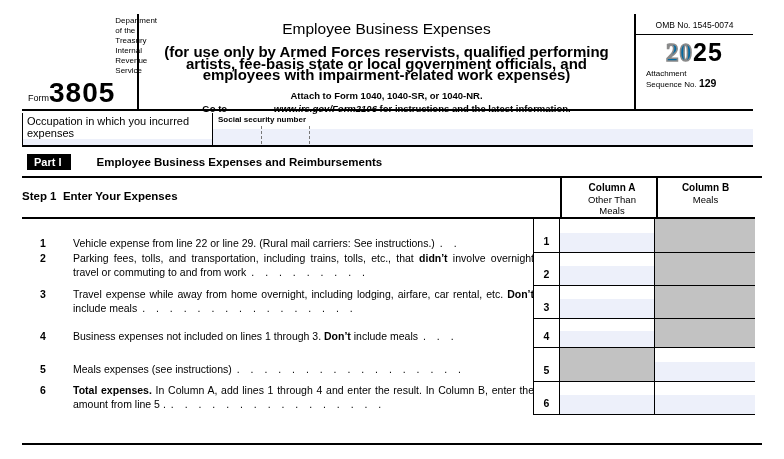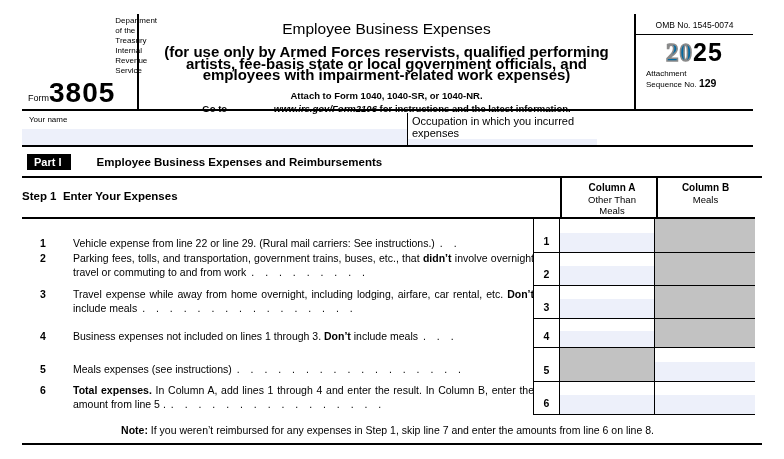--- a/index.html
+++ b/index.html
@@ -114,27 +114,29 @@
       <div class="attach-seq">
         <div>Attachment</div>
         <div>
           <span>Sequence No. </span><span class="seq-num">129</span>
         </div>
       </div>
     </div>
   </div>
 
   <div class="idrow">
-    <div class="idcell cell-name">
-      <div class="lbl">Your name</div>
-      <div class="fill"></div>
-    </div>
     <div class="idcell cell-occ">
       <div class="lbl">Occupation in which you incurred expenses</div>
       <div class="fill"></div>
+    </div>
+    <div class="idcell cell-ssn">
+      <div class="lbl">Social security number</div>
+      <div class="fill"></div>
+      <div class="ssn-dash d1"></div>
+      <div class="ssn-dash d2"></div>
     </div>
   </div>
 
   <div class="part-row">
     <span class="part-badge">Part I</span>
     <span class="part-title">Employee Business Expenses and Reimbursements</span>
   </div>
   <div class="rule" style="left:22px; top:176px; width:740px; height:2px;"></div>
 
   <div class="stepband">
@@ -201,37 +203,34 @@
         </div>
     </div>
   </div>
 
   <div class="drow" style="top:237px">
     <span class="lnum">1</span>
     <div class="dtext"><span>Vehicle expense from line 22 or line 29. (Rural mail carriers: See instructions.)</span><b></b><span></span><span class="leader">.&nbsp;.</span></div>
   </div>
   <div class="drow" style="top:252px">
     <span class="lnum">2</span>
-    <div class="dtext"><span>Parking fees, tolls, and transportation, government trains, buses, etc., that </span><b>didn’t</b><span> involve overnight travel or commuting to and from work</span><span class="leader">.&nbsp;.&nbsp;.&nbsp;.&nbsp;.&nbsp;.&nbsp;.&nbsp;.&nbsp;.</span></div>
+    <div class="dtext"><span>Parking fees, tolls, and transportation, including trains, tolls, etc., that </span><b>didn’t</b><span> involve overnight travel or commuting to and from work</span><span class="leader">.&nbsp;.&nbsp;.&nbsp;.&nbsp;.&nbsp;.&nbsp;.&nbsp;.&nbsp;.</span></div>
   </div>
   <div class="drow" style="top:288px">
     <span class="lnum">3</span>
     <div class="dtext"><span>Travel expense while away from home overnight, including lodging, airfare, car rental, etc. </span><b>Don’t</b><span> include meals</span><span class="leader">.&nbsp;.&nbsp;.&nbsp;.&nbsp;.&nbsp;.&nbsp;.&nbsp;.&nbsp;.&nbsp;.&nbsp;.&nbsp;.&nbsp;.&nbsp;.&nbsp;.&nbsp;.</span></div>
   </div>
   <div class="drow" style="top:330px">
     <span class="lnum">4</span>
     <div class="dtext"><span>Business expenses not included on lines 1 through 3. </span><b>Don’t</b><span> include meals</span><span class="leader">.&nbsp;.&nbsp;.</span></div>
   </div>
   <div class="drow" style="top:363px">
     <span class="lnum">5</span>
     <div class="dtext"><span>Meals expenses (see instructions)</span><b></b><span></span><span class="leader">.&nbsp;.&nbsp;.&nbsp;.&nbsp;.&nbsp;.&nbsp;.&nbsp;.&nbsp;.&nbsp;.&nbsp;.&nbsp;.&nbsp;.&nbsp;.&nbsp;.&nbsp;.&nbsp;.</span></div>
   </div>
   <div class="drow" style="top:384px">
     <span class="lnum">6</span>
     <div class="dtext"><span></span><b>Total expenses.</b><span> In Column A, add lines 1 through 4 and enter the result. In Column B, enter the amount from line 5 .</span><span class="leader">.&nbsp;.&nbsp;.&nbsp;.&nbsp;.&nbsp;.&nbsp;.&nbsp;.&nbsp;.&nbsp;.&nbsp;.&nbsp;.&nbsp;.&nbsp;.&nbsp;.&nbsp;.</span></div>
   </div>
 
-  <div class="note">
-    <b>Note:</b><span> If you weren’t reimbursed for any expenses in Step 1, skip line 7 and enter the amounts from line 6 on line 8.</span>
-  </div>
   <div class="rule" style="left:22px; top:443px; width:740px; height:2px;"></div>
 
 </div>
 
 </body></html>

